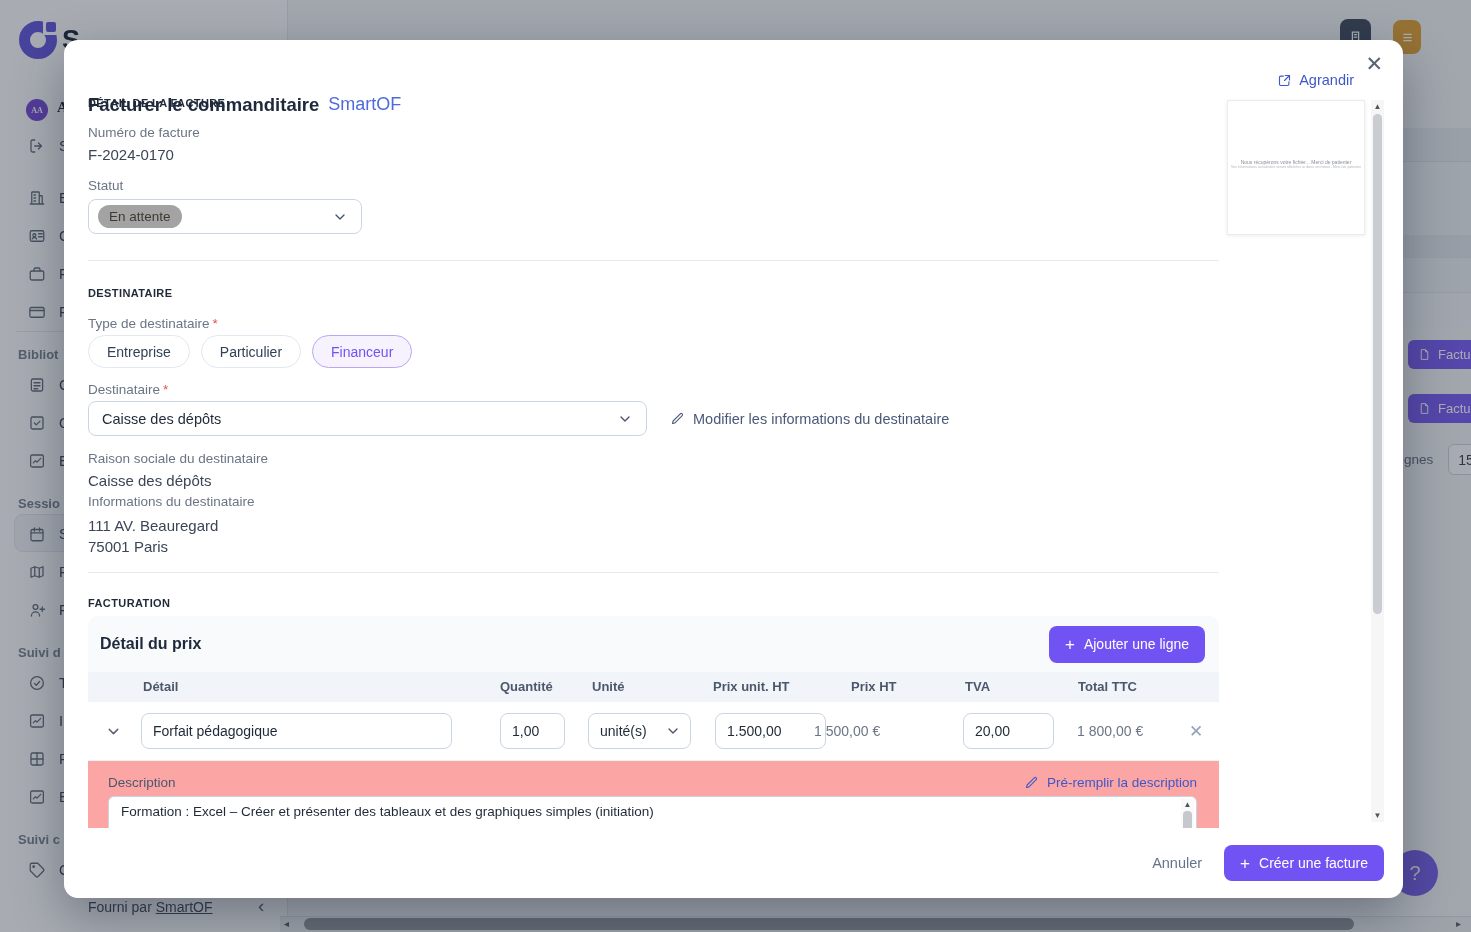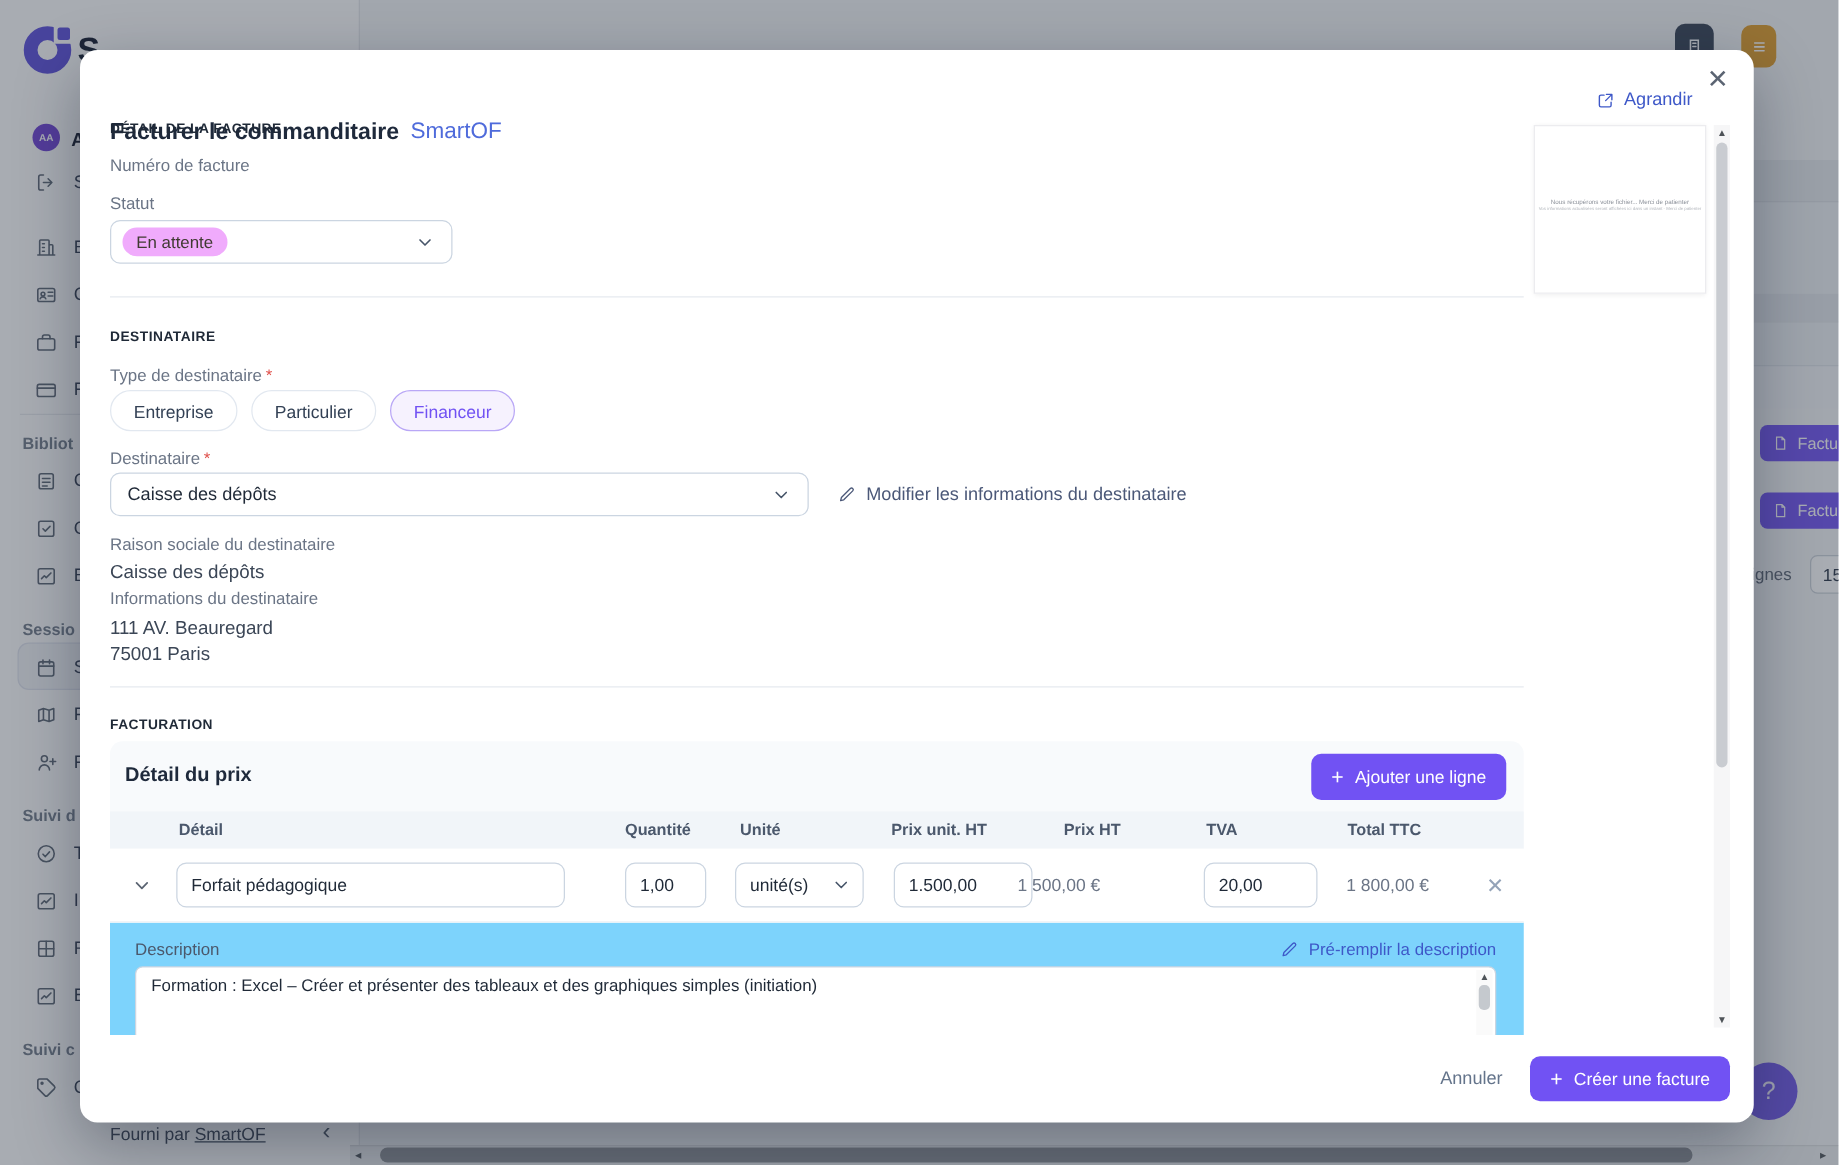--- a/index.html
+++ b/index.html
@@ -7,21 +7,21 @@
   body { font-family:"Liberation Sans", sans-serif; background:#fff; }
   .stage { position:relative; width:1471px; height:932px; overflow:hidden; background:#f5f6f8; }
 
   
   .sidebar { position:absolute; left:0; top:0; width:288px; height:932px; background:#fff; border-right:1px solid #e5e7eb; }
   .sb-logo { position:absolute; left:19px; top:21px; width:38px; height:38px; }
   .sb-logo .ring { width:38px; height:38px; border-radius:50%; border:11px solid #5a4cdb; }
   .sb-logo .notch { position:absolute; right:-3px; top:-3px; width:17px; height:17px; background:#fff; }
   .sb-logo .chip { position:absolute; right:1px; top:1px; width:10px; height:10px; background:#5a4cdb; border-radius:2px; }
   .sb-logo-letter { position:absolute; left:62px; top:25px; font-size:27px; font-weight:800; color:#0f172a; }
-  .sb-acct { position:absolute; left:26px; top:99px; display:flex; align-items:flex-end; gap:9px; }
+  .sb-acct { position:absolute; left:26px; top:99px; display:flex; align-items:flex-start; gap:9px;font-family:Liberation Serif, serif; }
   .sb-avatar { width:22px; height:22px; border-radius:50%; background:#6d3fd4; color:#fff; font-size:8px; font-weight:700; display:flex; align-items:center; justify-content:center; }
   .sb-acct-label { font-size:15px; font-weight:700; color:#111827; }
   .sn { position:absolute; left:28px; display:flex; align-items:center; gap:13px; width:240px; }
   .sn svg { width:18px; height:18px; stroke:#5b6472; stroke-width:1.7; fill:none; stroke-linecap:round; stroke-linejoin:round; flex:0 0 auto; }
   .sn .sn-label { font-size:14.5px; color:#313c4e; white-space:nowrap; }
   .sb-head { position:absolute; left:18px; font-size:13px; font-weight:600; color:#707a89; white-space:nowrap; }
   .sb-divider { position:absolute; left:16px; top:331px; width:256px; height:1px; background:#e9eaee; }
   .sb-selected { position:absolute; left:14px; top:514px; width:260px; height:38px; background:#f3f4f9; border:1px solid #e0e3ee; border-radius:9px; }
   .sb-footer { position:absolute; left:88px; top:899px; font-size:14px; color:#374151; }
   .sb-footer u { text-decoration:underline; }
@@ -64,21 +64,21 @@
   .req { color:#e0524d; margin-left:3px; }
   .val { font-size:15px; line-height:19px; color:#3b4656; }
   .divider { height:1px; background:#e6eaf0; }
 
   .fields-row { display:flex; gap:13px; margin-top:13px; }
   .field input, .sel { height:35px; border:1px solid #cbd5e1; border-radius:8px; background:#fff; font-family:inherit; }
   .field input { width:272px; padding:0 12px; font-size:14.5px; color:#1f2937; margin-top:5px; }
   .sel { display:flex; align-items:center; position:relative; cursor:pointer; }
   .sel .chev { position:absolute; right:13px; width:16px; height:16px; stroke:#475569; stroke-width:2; fill:none; stroke-linecap:round; stroke-linejoin:round; }
   .sel-status { width:274px; margin-top:5px; padding-left:9px; }
-  .badge { background:#f0abfc; border-radius:12px; padding:4px 11px; font-size:13.5px; color:#3f3a31; }
+  .badge { background:#a3a3a3; border-radius:12px; padding:4px 11px; font-size:13.5px; color:#3f3a31; }
 
   .pills { display:flex; gap:11px; margin-top:3px; margin-bottom:13px;align-items:center; }
   .pill { height:33px; border-radius:17px; border:1px solid #e2e8f0; background:#fff; padding:0 18px; font-size:14px; color:#334155;
           display:flex; align-items:center; cursor:pointer; }
   .pill.active { border-color:#b9a7f6; background:#f6f2fe; color:#7152f3; }
 
   .dest-row { display:flex; align-items:center; margin-top:3px; }
   .sel-dest { width:559px; padding-left:13px; font-size:14.5px; color:#1f2937; }
   .link { display:flex; align-items:center; gap:8px; font-size:14.5px; cursor:pointer; }
   .link svg { width:15px; height:15px; stroke-width:1.7; fill:none; stroke-linecap:round; stroke-linejoin:round; }
@@ -96,21 +96,21 @@
   .btn-purple .plus { font-size:17px; font-weight:400; line-height:1; }
   .thead { position:relative; height:30px; background:#f1f5f9; font-size:13px; font-weight:600; color:#4b586c; }
   .thead span { position:absolute; top:7px; }
   .trow { position:relative; height:59px; background:#fff; border-bottom:1px solid #eef1f5; }
   .trow > * { position:absolute; }
   .cell-input { height:36px; border:1px solid #cbd5e1; border-radius:8px; padding:0 11px; font-size:14px; color:#1f2937; font-family:inherit; top:11px; }
   .cell-sel { top:11px; height:36px; padding-left:11px; font-size:14px; color:#1f2937; }
   .muted-val { top:21px; font-size:14px; color:#6b7586; }
   .row-chev { top:21px; left:17px; width:17px; height:17px; stroke:#5b6472; stroke-width:2; fill:none; stroke-linecap:round; stroke-linejoin:round; cursor:pointer; }
   .row-del { top:19px; left:1101px; font-size:17px; color:#94a3b8; cursor:pointer; }
-  .desc { padding:14px 22px 0 20px; background:#7dd3fc; }
+  .desc { padding:14px 22px 0 20px; background:#fca5a5; }
   .desc-top { display:flex; align-items:center; justify-content:space-between; }
   .desc-lbl { font-size:13.5px; color:#4b586c; }
   .desc-box { position:relative; margin-top:6px; height:60px; border:1px solid #cbd5e1; border-radius:6px; background:#fff;
               padding:7px 26px 0 12px; font-size:13.5px; color:#1f2937; overflow:hidden; }
   .mini-scroll { position:absolute; right:2px; top:2px; bottom:2px; width:13px; background:#fafafa; }
   .mini-scroll .up { position:absolute; top:1px; left:0; right:0; text-align:center; font-size:8px; color:#4e5358; }
   .mini-scroll .thumb { position:absolute; top:12px; left:2px; width:9px; height:20px; background:#c5c9ce; border-radius:4px; }
 
   .preview { position:absolute; left:1163px; top:10px; width:138px; height:135px; background:#fff; border:1px solid #ececef;
              box-shadow:0 1px 4px rgba(0,0,0,.07); overflow:hidden; }
@@ -330,20 +330,21 @@
         </svg>
       <span>Agrandir</span>
     </div>
 
     <div class="m-body">
       <div class="main-col">
 
         <div class="sec-h" style="margin-bottom:14px">DÉTAIL DE LA FACTURE</div>
 
         <div class="lbl" style="margin-bottom:4px">Numéro de facture</div>
+        <div class="val">F-2024-0170</div>
 
         <div class="fields-row">
           <div class="field">
             <div class="lbl">Statut</div>
             <div class="sel sel-status">
               <span class="badge">En attente</span>
               <svg class="chev" viewBox="0 0 24 24">
                   <path d="M6 9l6 6 6-6"></path>
                 </svg>
             </div>

